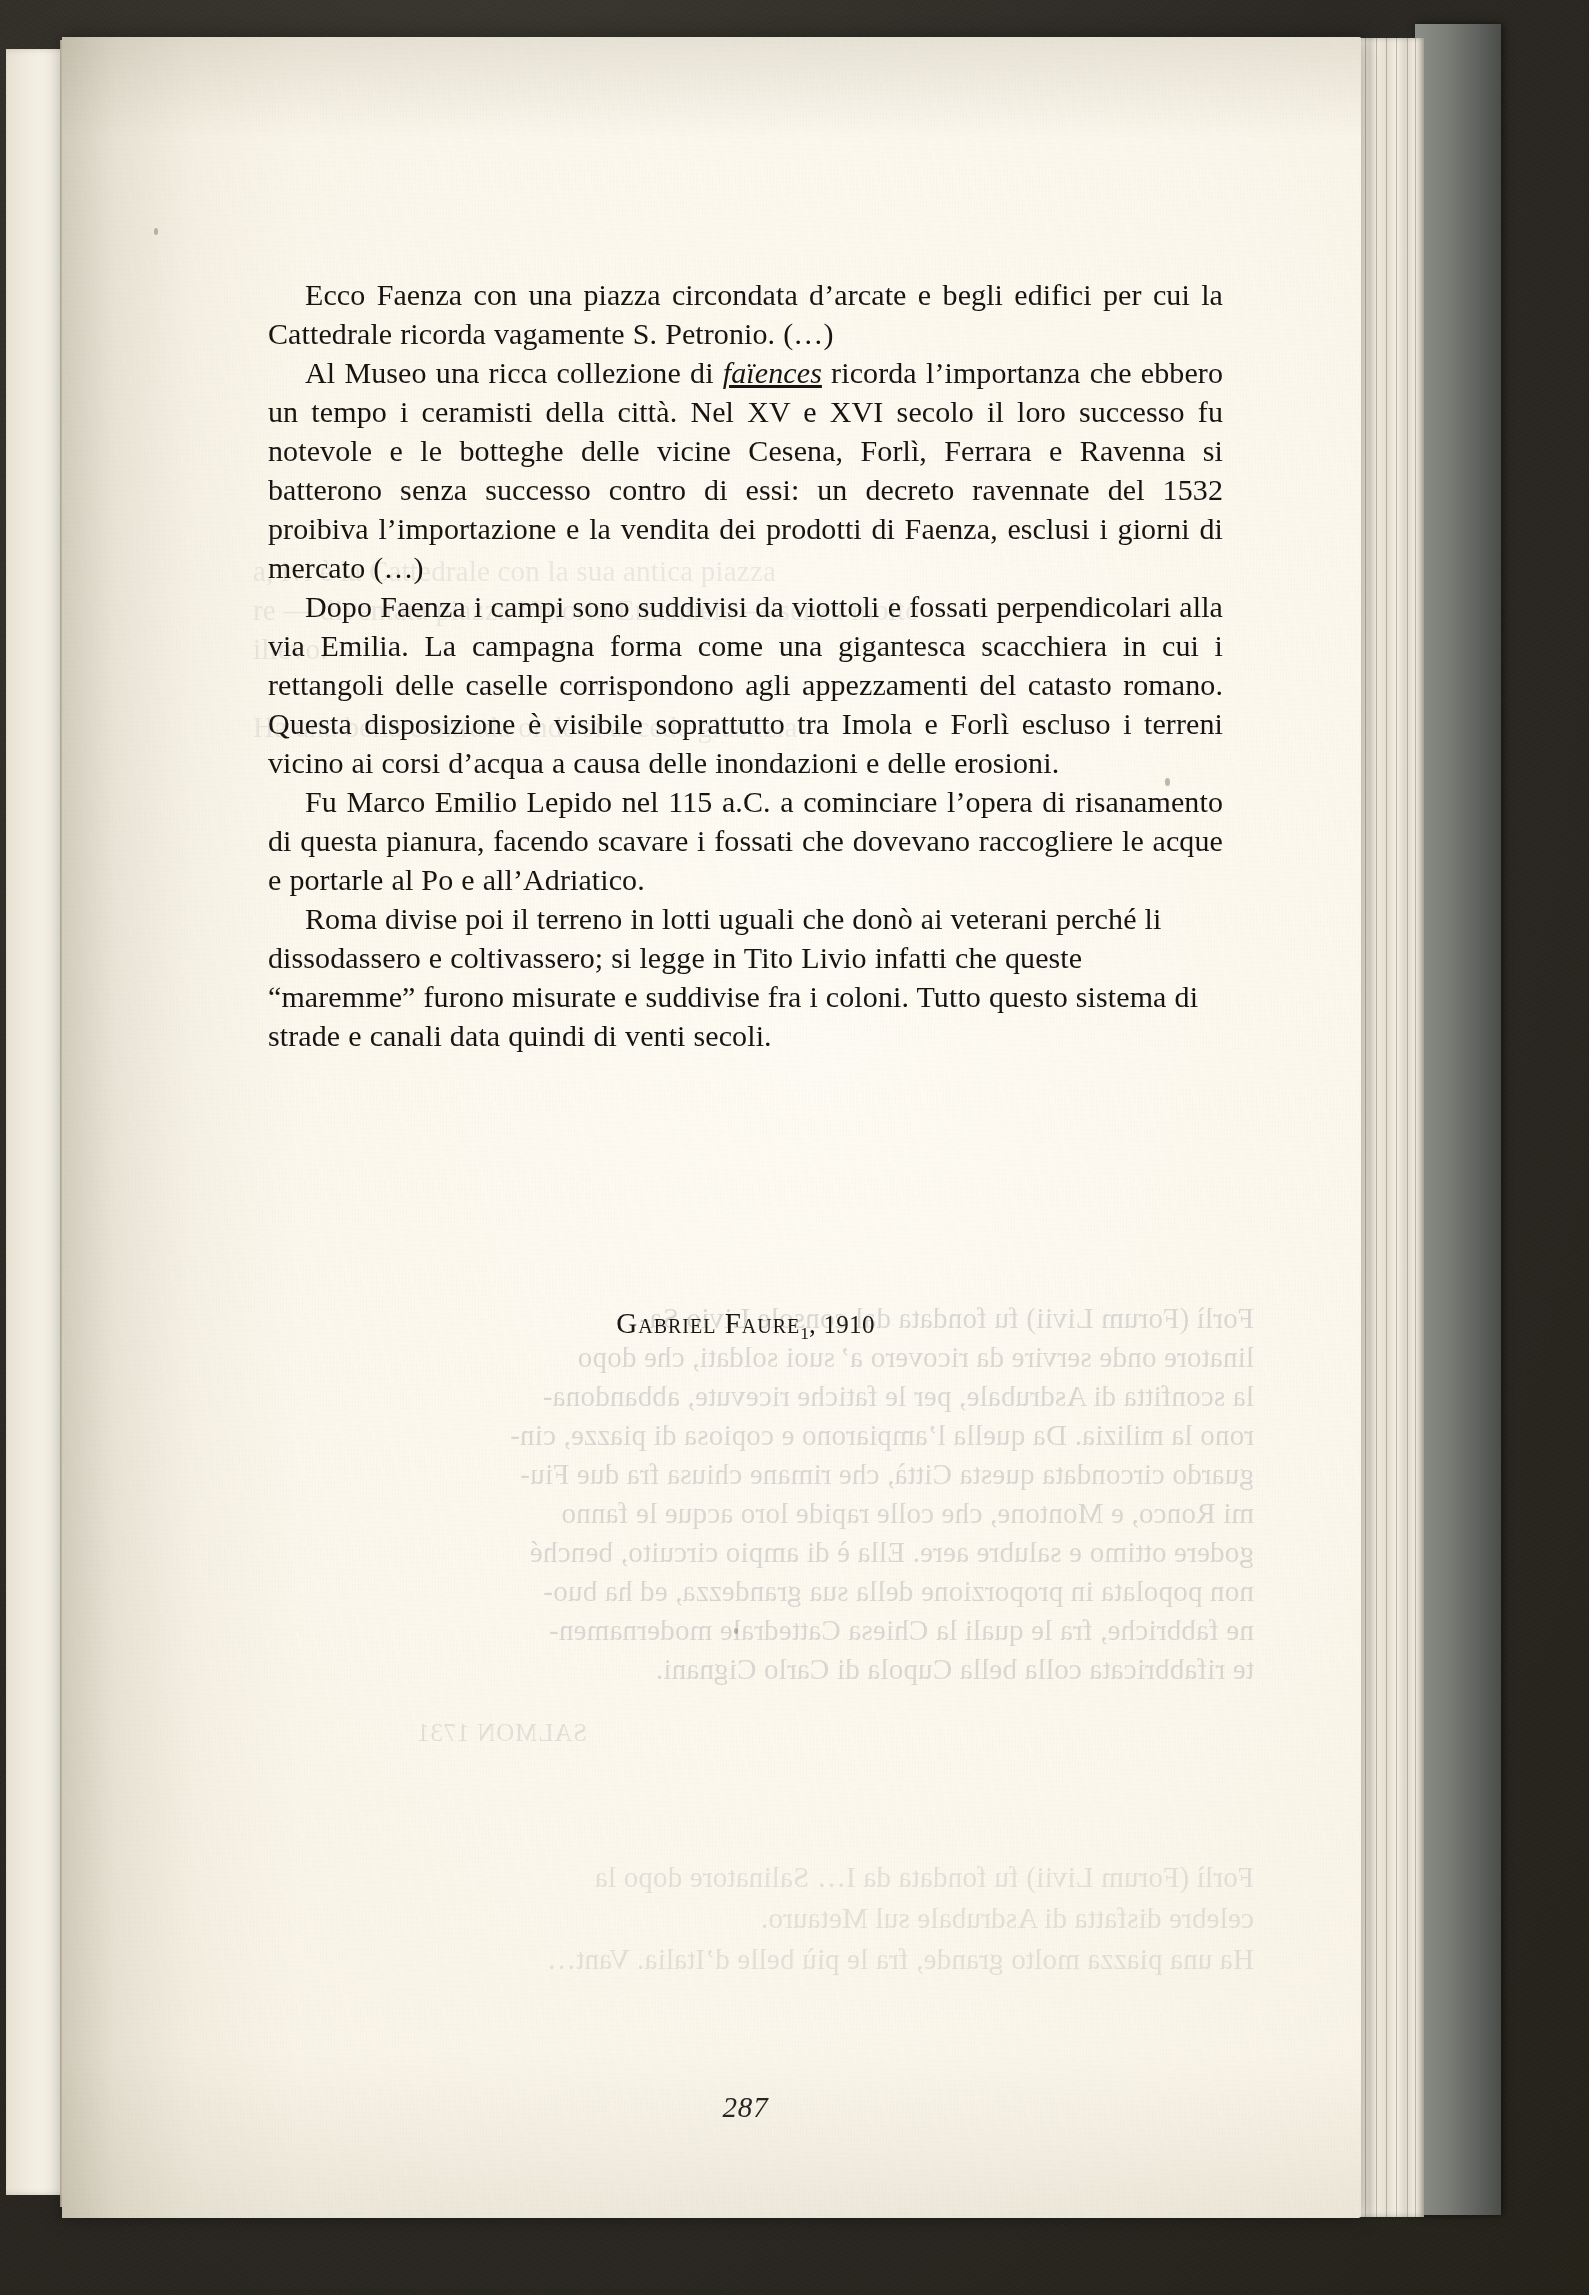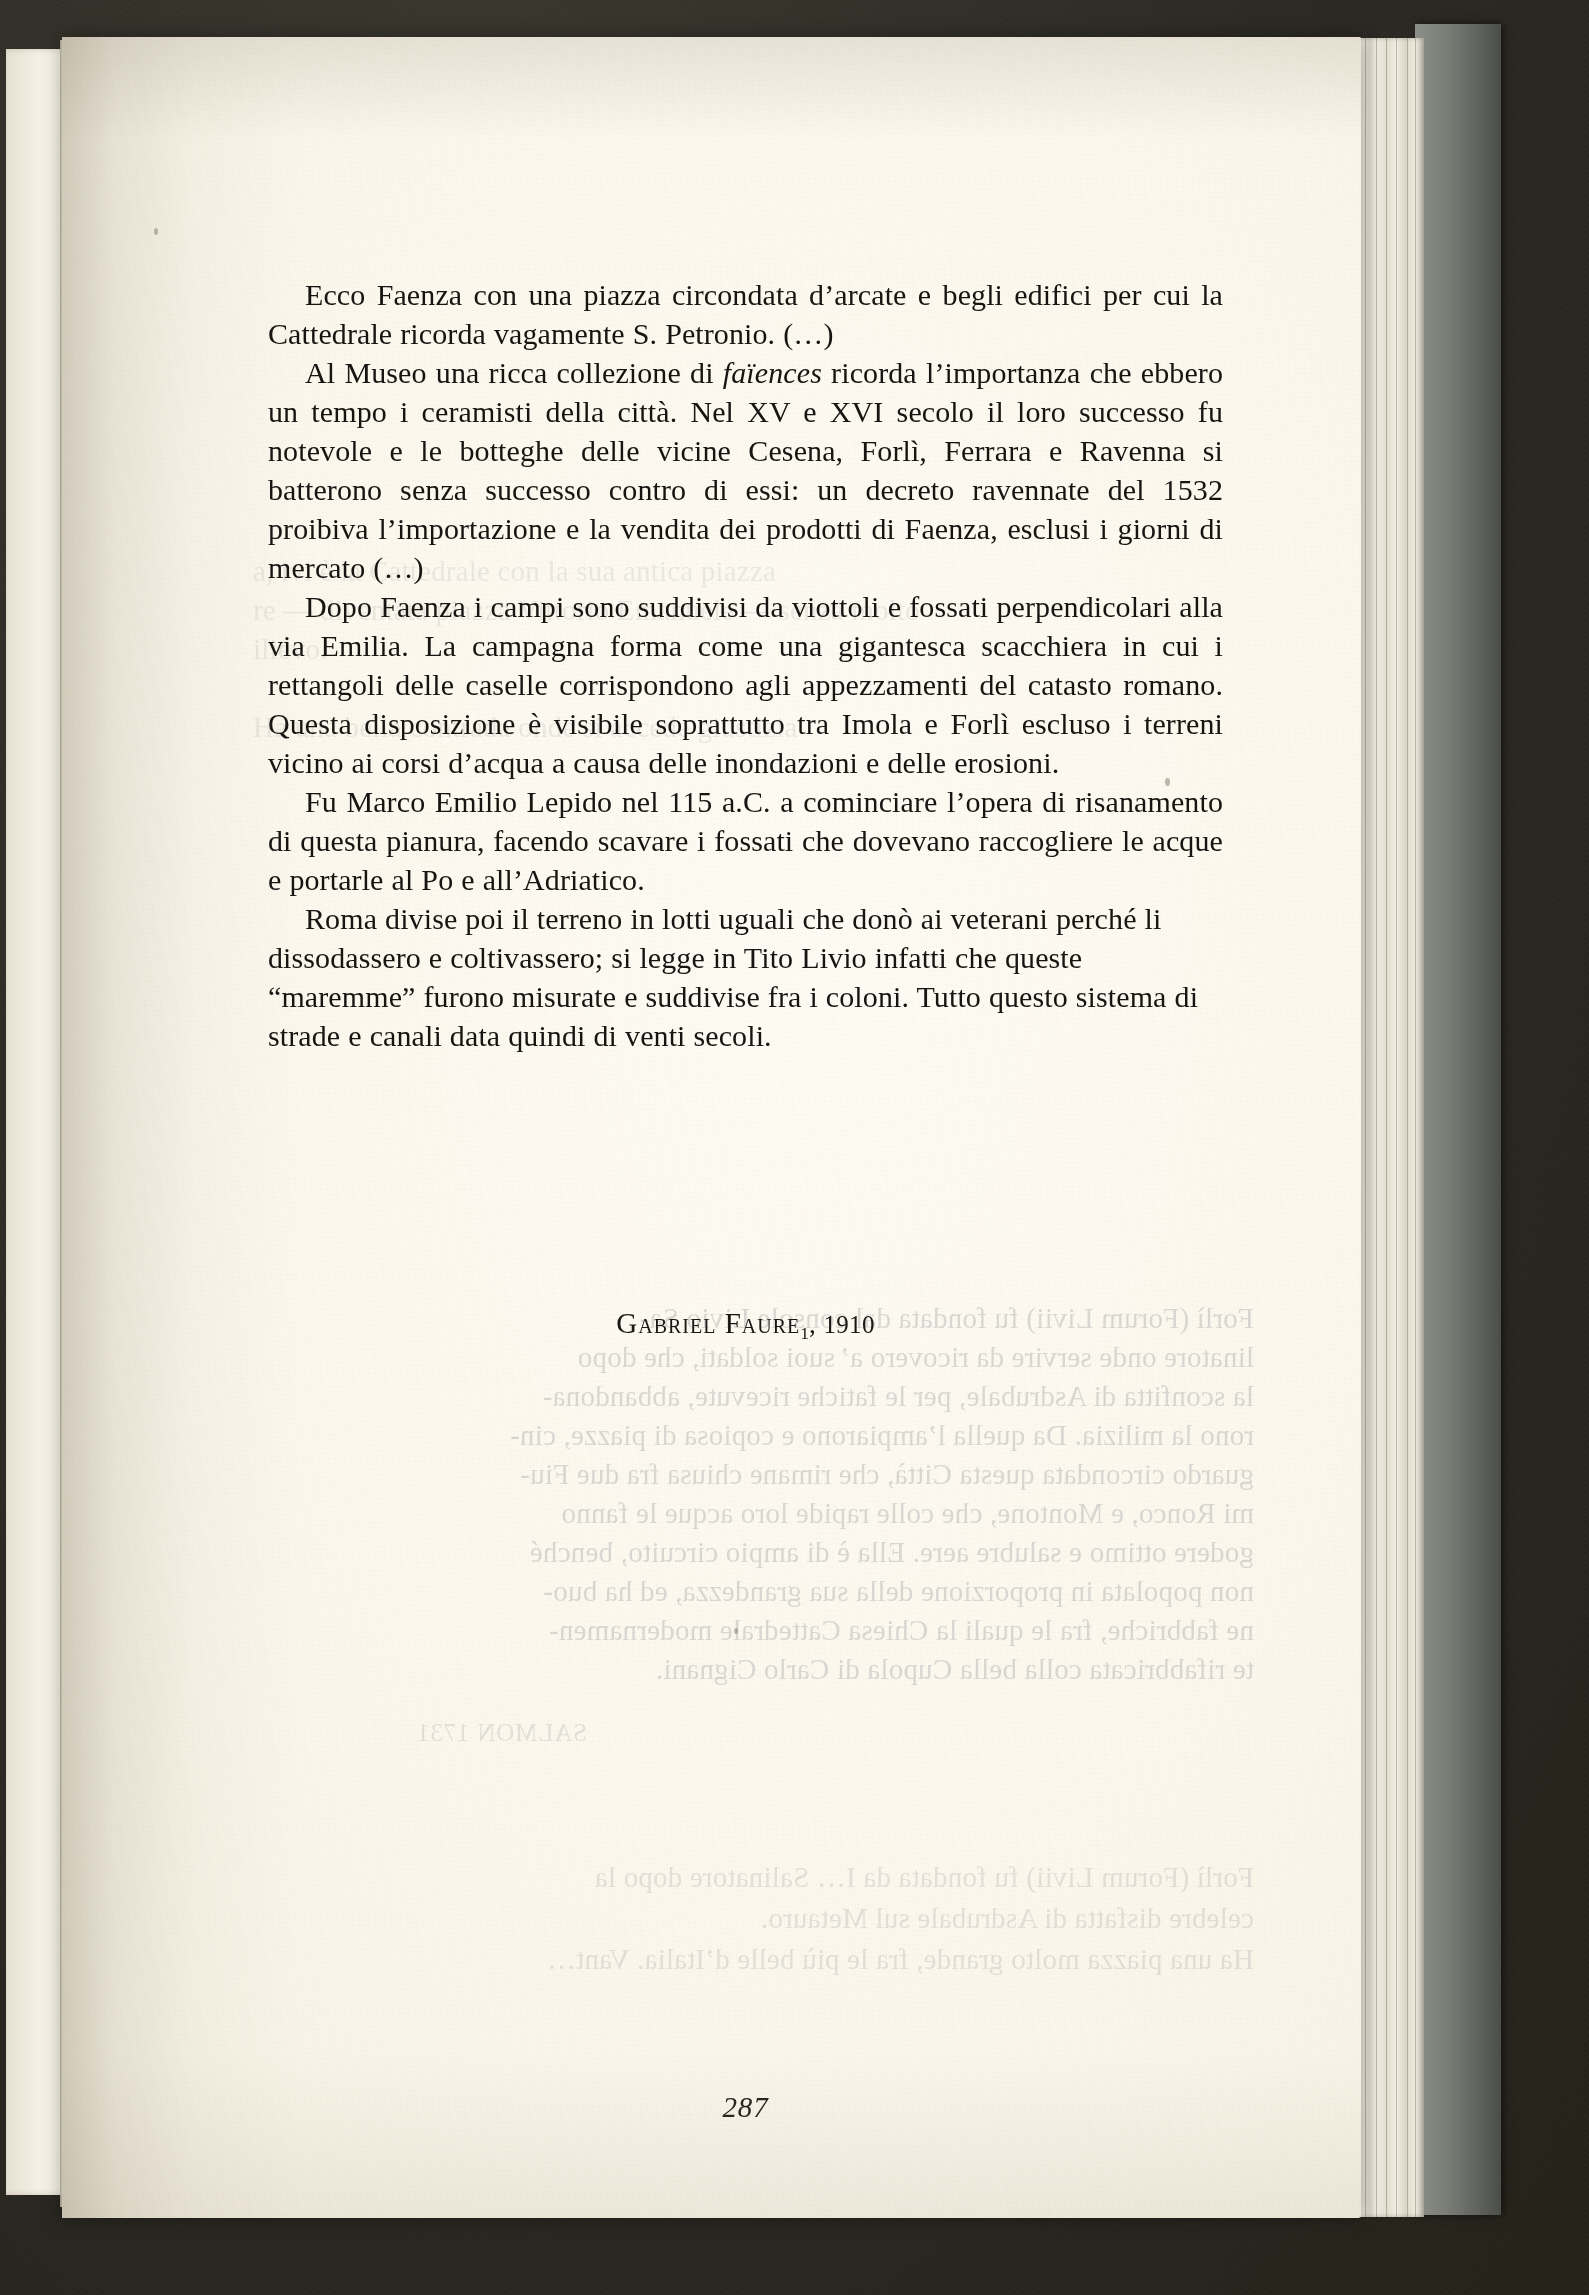--- a/index.html
+++ b/index.html
@@ -133,21 +133,21 @@
     font-size: 30px;
     line-height: 39px;
     text-align: justify;
     text-indent: 37px;
     color: #171512;
     letter-spacing: 0.1px;
     word-spacing: 0.4px;
     text-rendering: optimizeLegibility;
   }
   p.body.last-para { text-align: left; }
-  p.body i { font-style: italic; }
+  p.body i { font-style: italic; text-decoration: underline; }
 
   .attribution {
     position: absolute;
     left: 206px;
     top: 1270px;
     width: 955px;
     text-align: center;
     font-size: 27px;
     color: #1a1815;
     letter-spacing: 0.5px;

